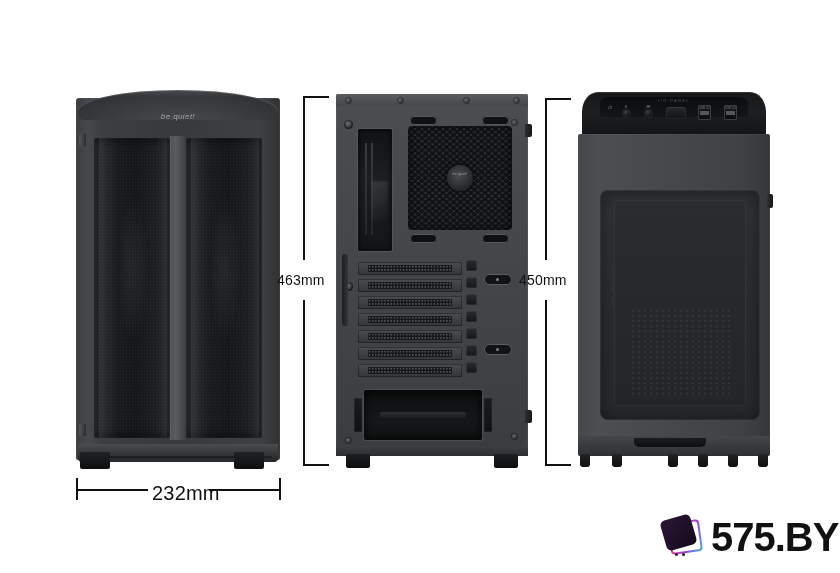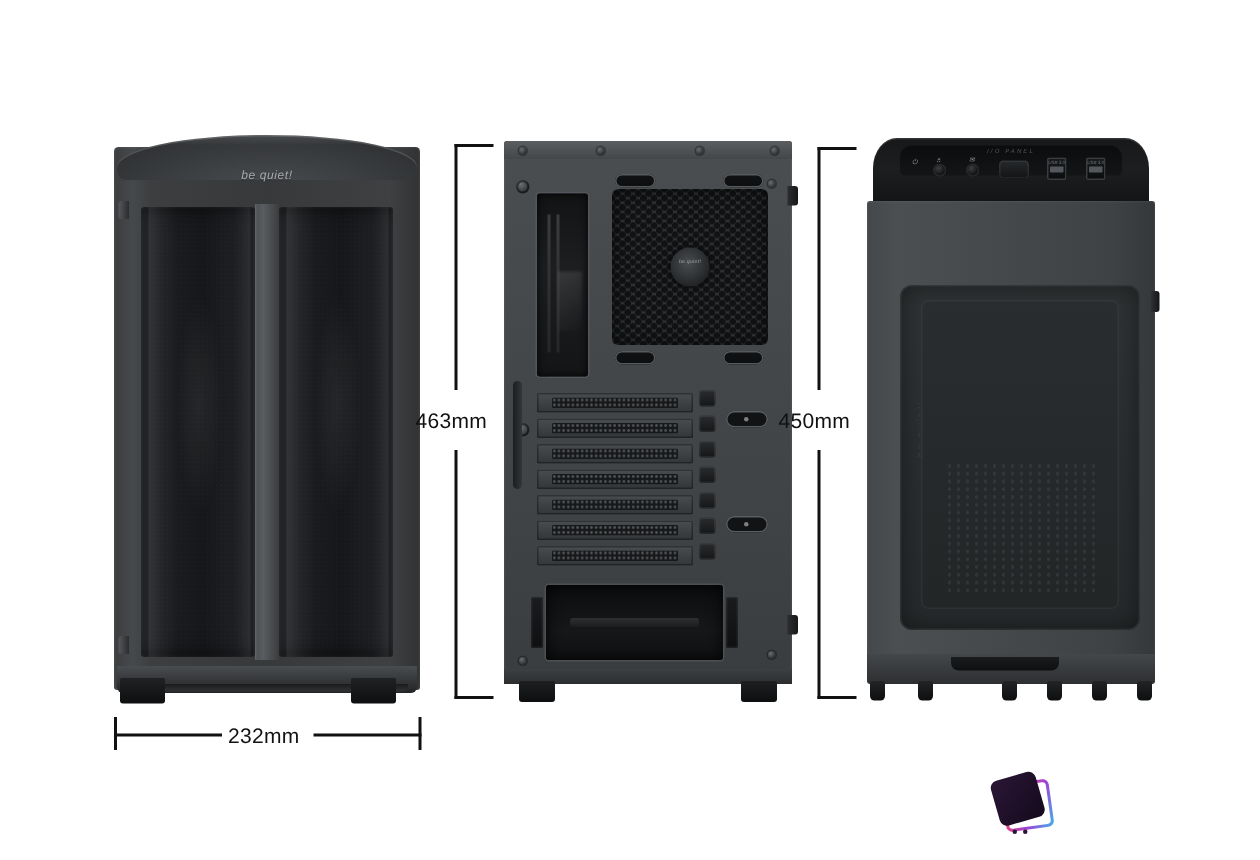--- a/index.html
+++ b/index.html
@@ -518,21 +518,21 @@
 
   .dim-v-label {
     position: absolute;
     font-size: 14px;
     color: #111111;
     white-space: nowrap;
     letter-spacing: 0.2px;
   }
   .dim-h-label {
     position: absolute;
-    font-size: 14px;
+    font-size: 20px;
     color: #111111;
     white-space: nowrap;
     letter-spacing: 0.2px;
   }
 
   
   .watermark {
     position: absolute;
     left: 659px; top: 508px;
     width: 170px; height: 58px;
@@ -778,15 +778,16 @@
     <div class="dim-h-label" style="left:152px; top:482px;">232mm</div>
   </div>
 
   <div class="watermark">
     <div class="wm-mark">
       <div class="wm-sq-outline"></div>
       <div class="wm-sq-dark"></div>
       <div class="wm-dot" style="left:16px;"></div>
       <div class="wm-dot" style="left:23px;"></div>
     </div>
+    <div class="wm-text">575.BY</div>
   </div>
 
 </div>
 
 </body></html>

